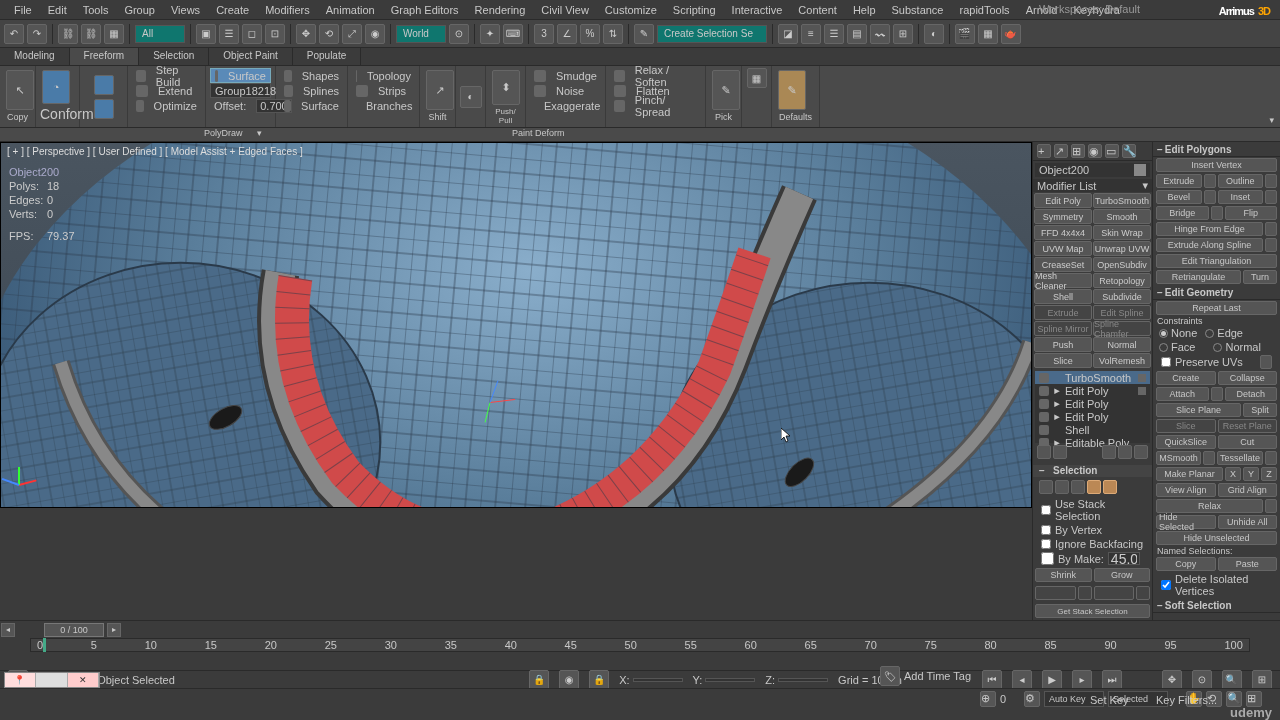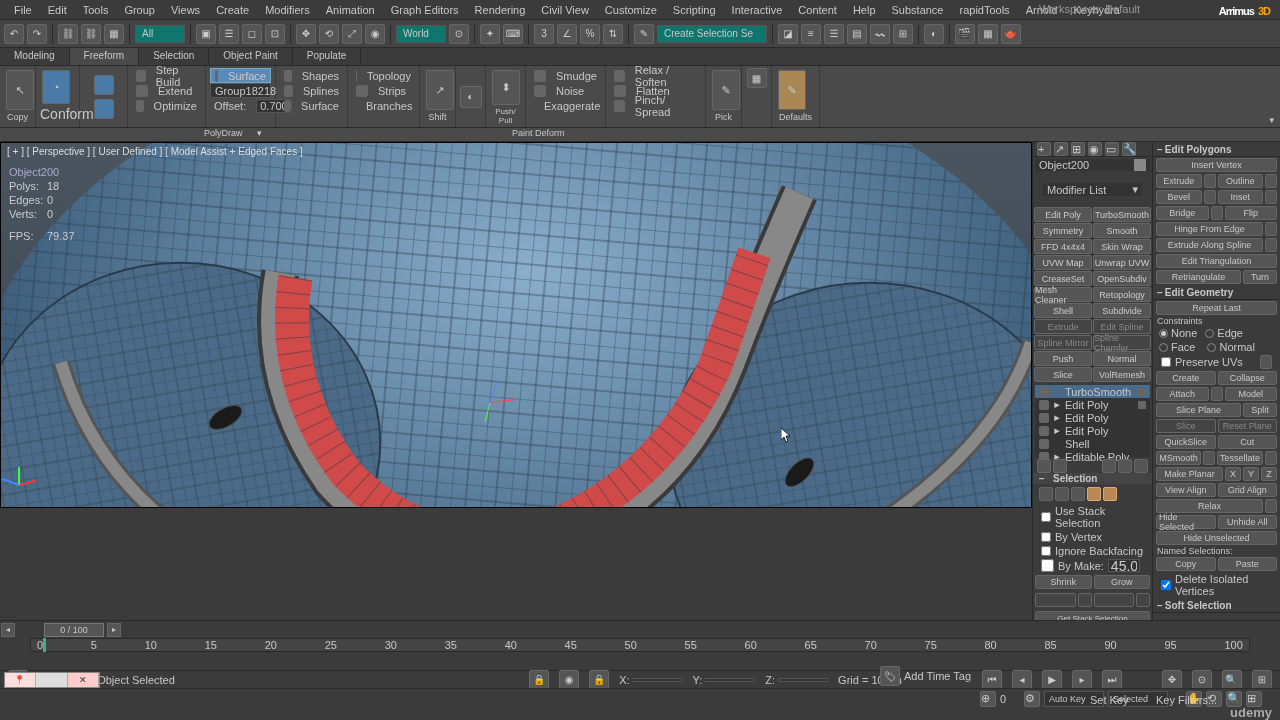--- a/index.html
+++ b/index.html
@@ -35,21 +35,21 @@
 .gizmo .ax{position:absolute;width:18px;height:2px;transform-origin:left center}
 .gizmo .x{background:#f33;top:15px;left:10px;transform:rotate(-15deg)}
 .gizmo .y{background:#3f3;top:15px;left:10px;transform:rotate(-90deg)}
 .gizmo .z{background:#48f;top:15px;left:10px;transform:rotate(200deg)}
 .cursor{position:absolute;left:780px;top:285px;width:12px;height:16px;pointer-events:none}
 .rightpanel{position:absolute;top:142px;right:0;width:248px;height:478px;background:#3b3b3b;display:flex}
 .cmdcol{width:120px;border-left:1px solid #2a2a2a;display:flex;flex-direction:column}
 .cmdhdr{height:22px;background:#3b3b3b;display:flex;align-items:center;gap:3px;padding:0 4px;border-bottom:1px solid #2a2a2a}
 .cmdhdr .hb{width:14px;height:14px;background:#555;border:1px solid #666;border-radius:2px}
 .objname{height:16px;background:#333;margin:2px;padding:0 4px;font-size:10px;display:flex;align-items:center}
-.modlist{height:14px;background:#333;margin:10px;padding:0 4px;font-size:10px;display:flex;align-items:center;justify-content:space-between}
+.modlist{height:14px;background:#333;margin:0;padding:0 4px;font-size:10px;display:flex;align-items:center;justify-content:space-between}
 .btngrid{display:grid;grid-template-columns:1fr 1fr;gap:1px;padding:1px}
 .gbtn{height:15px;background:#555;border:1px solid #666;display:flex;align-items:center;justify-content:center;font-size:9px;color:#ccc;border-radius:2px}
 .gbtn.dim{background:#444;color:#888}
 .stacklist{background:#333;margin:2px;min-height:72px}
 .stackrow{height:13px;display:flex;align-items:center;padding:0 4px;font-size:9px;gap:4px}
 .stackrow.sel{background:#4a6a8a}
 .stackrow .eye{width:10px;height:10px;background:#666;border-radius:2px}
 .stackrow .exp{width:8px;text-align:center}
 .stacktools{height:16px;display:flex;gap:2px;padding:0 4px;align-items:center}
 .stacktools .st{width:14px;height:14px;background:#555;border:1px solid #666;border-radius:2px}
@@ -562,21 +562,21 @@
     <div class="edrow" style="gap:8px;padding-left:6px">
       <div class="radio">
           <div class="r on"></div>
           <span>None</span>
         </div>
       <div class="radio">
           <div class="r"></div>
           <span>Edge</span>
         </div>
     </div>
-    <div class="edrow" style="gap:12px;padding-left:6px">
+    <div class="edrow" style="gap:18px;padding-left:6px">
       <div class="radio">
           <div class="r"></div>
           <span>Face</span>
         </div>
       <div class="radio">
           <div class="r"></div>
           <span>Normal</span>
         </div>
     </div>
     <div class="chk">
@@ -584,21 +584,21 @@
         <span>Preserve UVs</span>
         <div class="edsq" style="margin-left:auto"></div>
       </div>
     <div class="edrow">
         <div class="edbtn wide">Create</div>
         <div class="edbtn wide">Collapse</div>
       </div>
     <div class="edrow">
         <div class="edbtn wide">Attach</div>
         <div class="edsq"></div>
-        <div class="edbtn wide">Model</div>
+        <div class="edbtn wide">Detach</div>
       </div>
     <div class="edrow">
         <div class="edbtn wide">Slice Plane</div>
         <div class="edbtn" style="width:34px">Split</div>
       </div>
     <div class="edrow">
         <div class="edbtn wide dim" style="background:#444;color:#888">Slice</div>
         <div class="edbtn wide dim" style="background:#444;color:#888">Reset Plane</div>
       </div>
     <div class="edrow">

